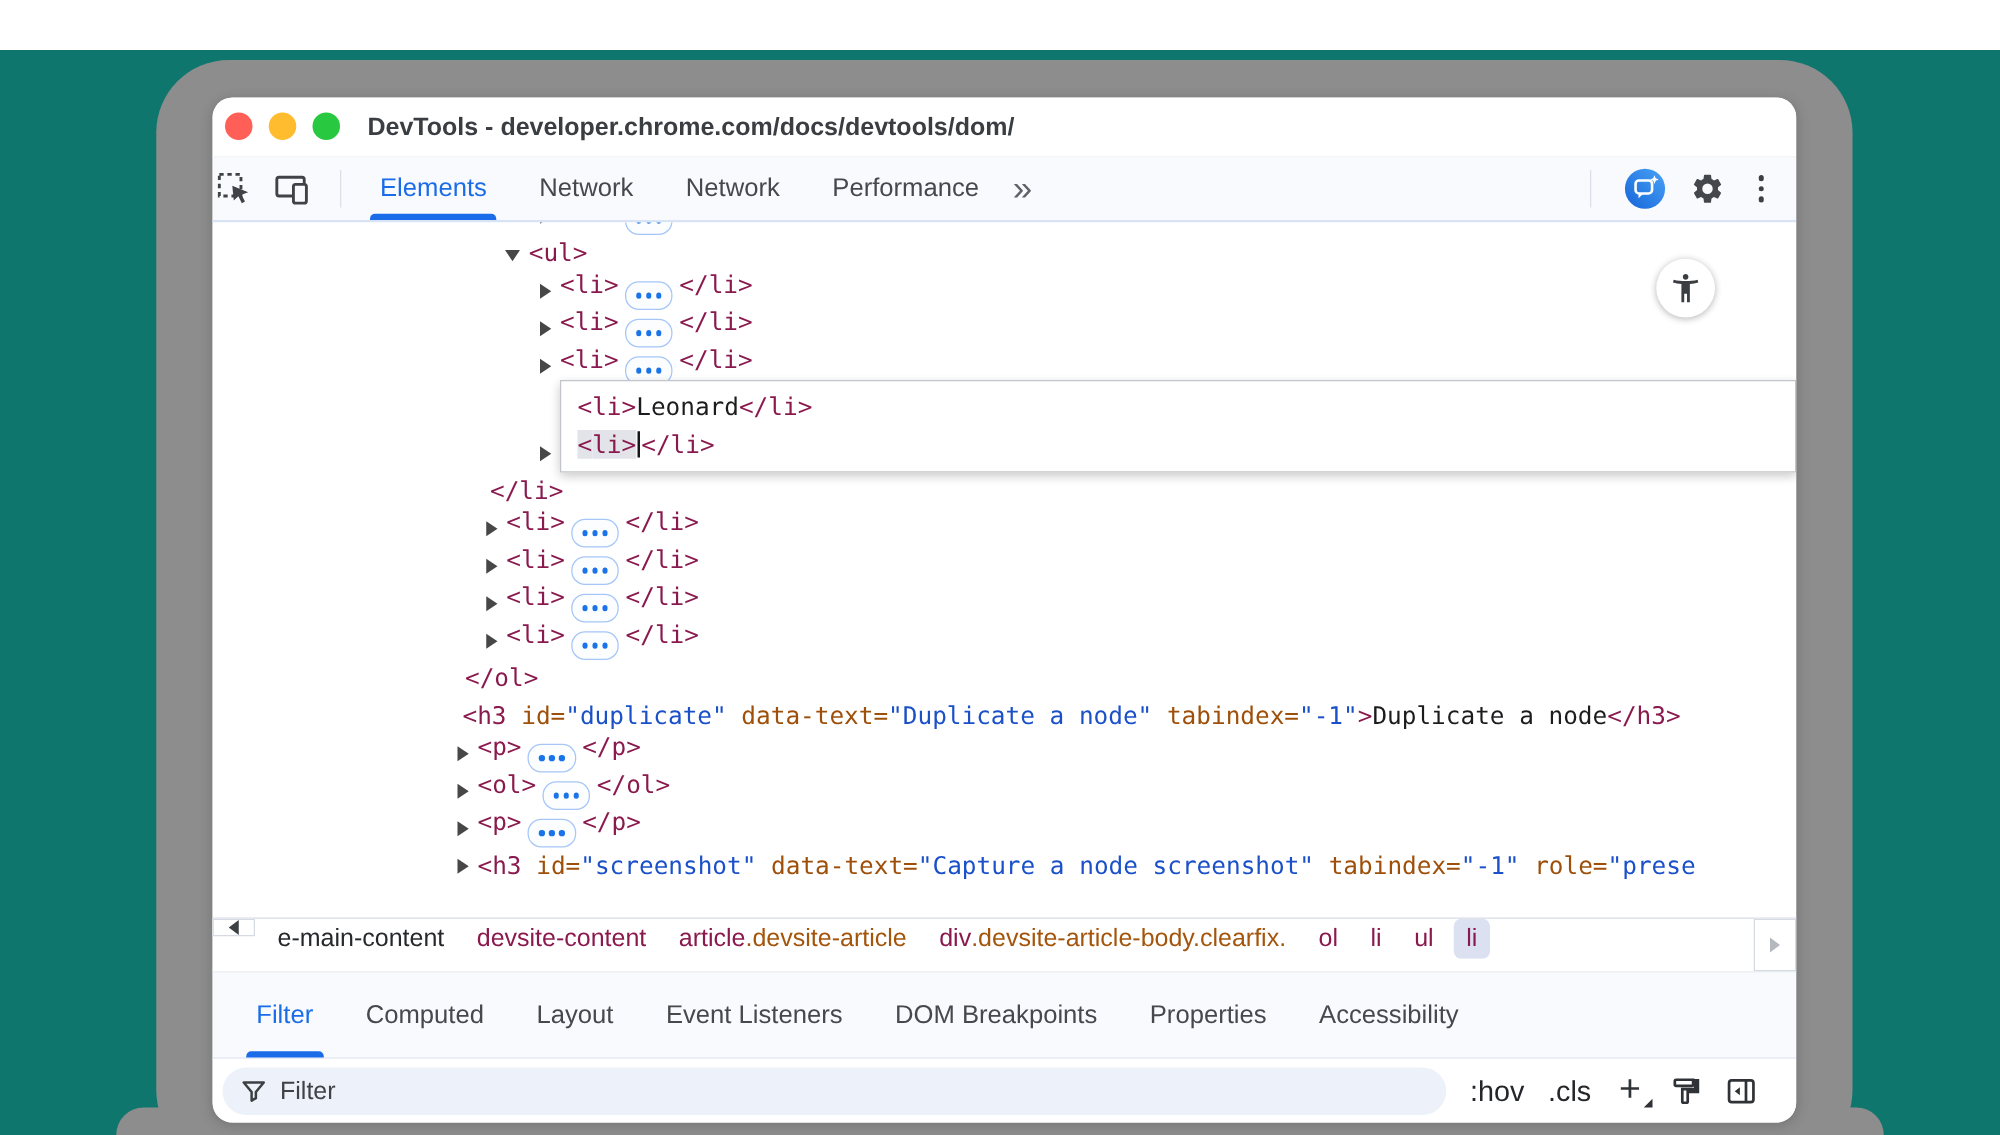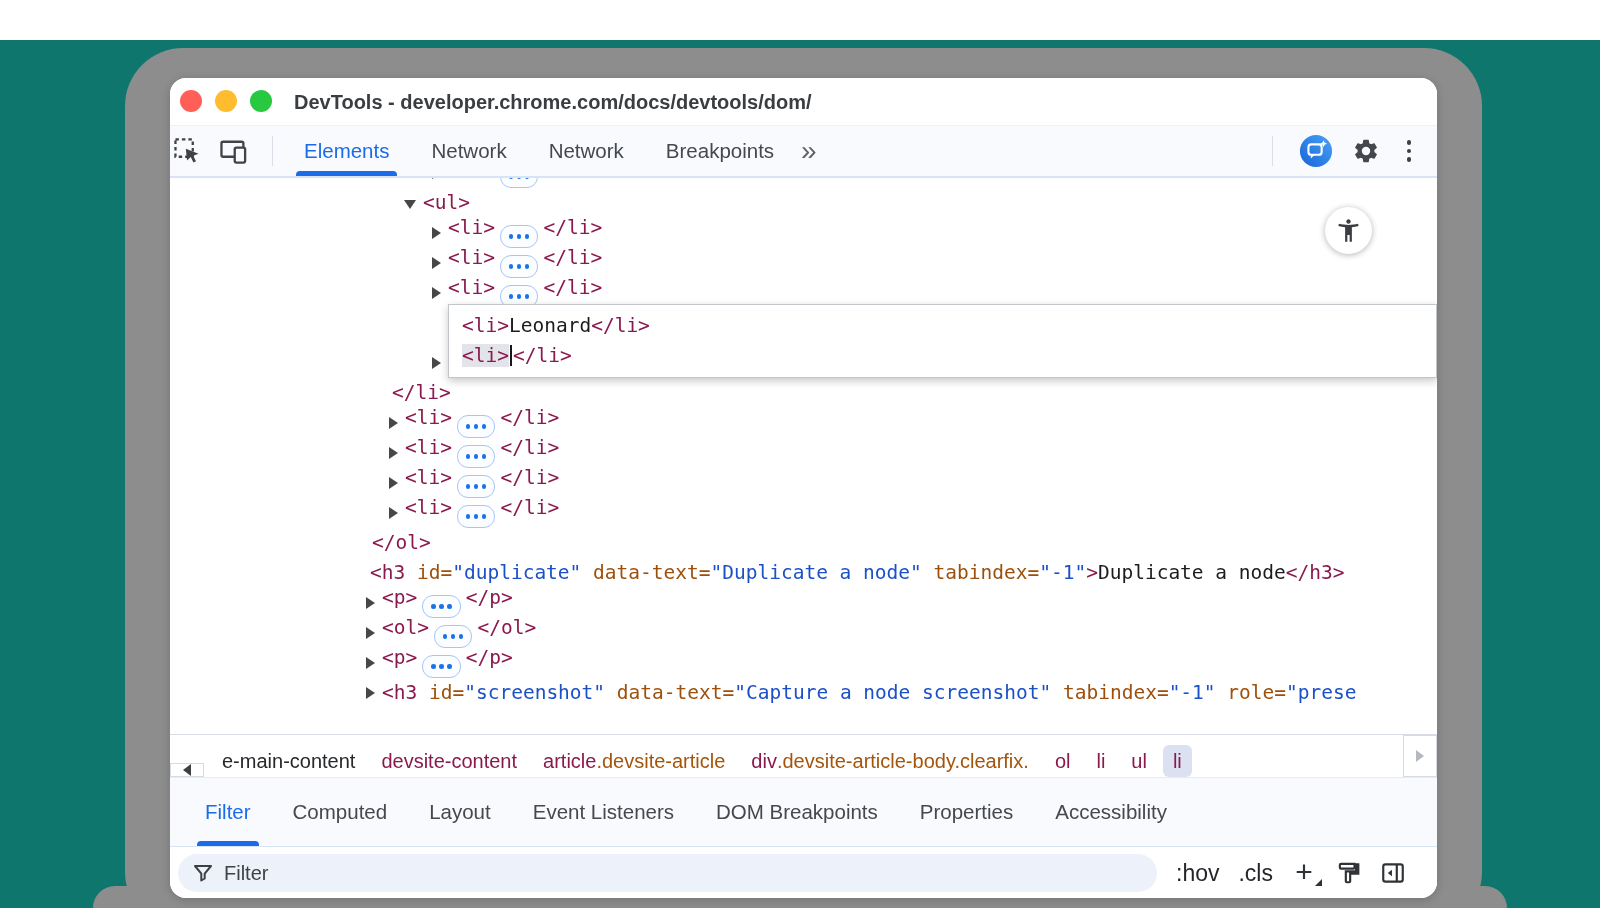--- a/index.html
+++ b/index.html
@@ -48,21 +48,21 @@
   .pill i{width:4.5px;height:4.5px;border-radius:50%;background:#1a73e8;display:block;}
   .edit-row{height:auto;margin-top:-4px;}
   .edit-row .arrow{margin-top:6px;}
   .editbox{flex:1;background:#fff;border:1px solid #c2c5ca;box-shadow:0 3px 8px rgba(0,0,0,.22);
            padding:6px 0 6px 13px;}
   .edit-line{height:30px;white-space:pre;font-family:"DejaVu Sans Mono",monospace;font-size:19.5px;line-height:30px;}
   .cursor{display:inline-block;width:2px;height:21px;background:#17171a;vertical-align:-4px;margin:0 1px;}
   .a11y-btn{position:absolute;left:1155px;top:29px;width:47px;height:47px;border-radius:50%;background:#fff;
             box-shadow:0 1px 6px rgba(0,0,0,.3);display:flex;align-items:center;justify-content:center;}
   
-  .crumbbar{box-sizing:border-box;height:44px;display:flex;align-items:flex-end;background:#fff;
+  .crumbbar{box-sizing:border-box;height:44px;display:flex;align-items:flex-start;background:#fff;
             border-top:1px solid #d8dce5;border-bottom:1px solid #e8ebf2;position:relative;}
   .crumb-btn{width:34px;flex:none;display:flex;align-items:center;justify-content:center;
              border:1px solid #d6dae2;background:#fff;box-sizing:border-box;}
   .crumb-btn.right{position:absolute;right:0;top:0;bottom:0;}
   .tri-left{width:0;height:0;border-right:8px solid #3c4043;border-top:6px solid transparent;border-bottom:6px solid transparent;}
   .tri-right{width:0;height:0;border-left:8px solid #b4b8bf;border-top:6px solid transparent;border-bottom:6px solid transparent;}
   .crumb-list{display:flex;align-items:center;gap:6px;padding:0 8px;flex:1;overflow:hidden;}
   .crumb{display:flex;align-items:center;height:32px;padding:0 10px;border-radius:6px;font-size:20px;white-space:nowrap;}
   .crumb.selected{background:#dbe1f0;}
   .seg-plain{color:#26282b;} .seg-tag{color:#8a1a4e;} .seg-cls{color:#a4550c;}
@@ -119,21 +119,21 @@
             <span>Elements</span>
             <div class="tab-underline"></div>
           </div>
           <div class="tab">
             <span>Network</span>
           </div>
           <div class="tab">
             <span>Network</span>
           </div>
           <div class="tab">
-            <span>Breakpoints</span>
+            <span>Performance</span>
           </div>
         </div>
       <div class="more-tabs">»</div>
 
       <div class="tb-right">
         <div class="vdiv"></div>
         <div class="tbtn" style="margin:0">
           <svg width="36" height="36" viewBox="0 0 36 36">
             <defs>
               <linearGradient id="aig" x1="0" y1="1" x2="1" y2="0">

